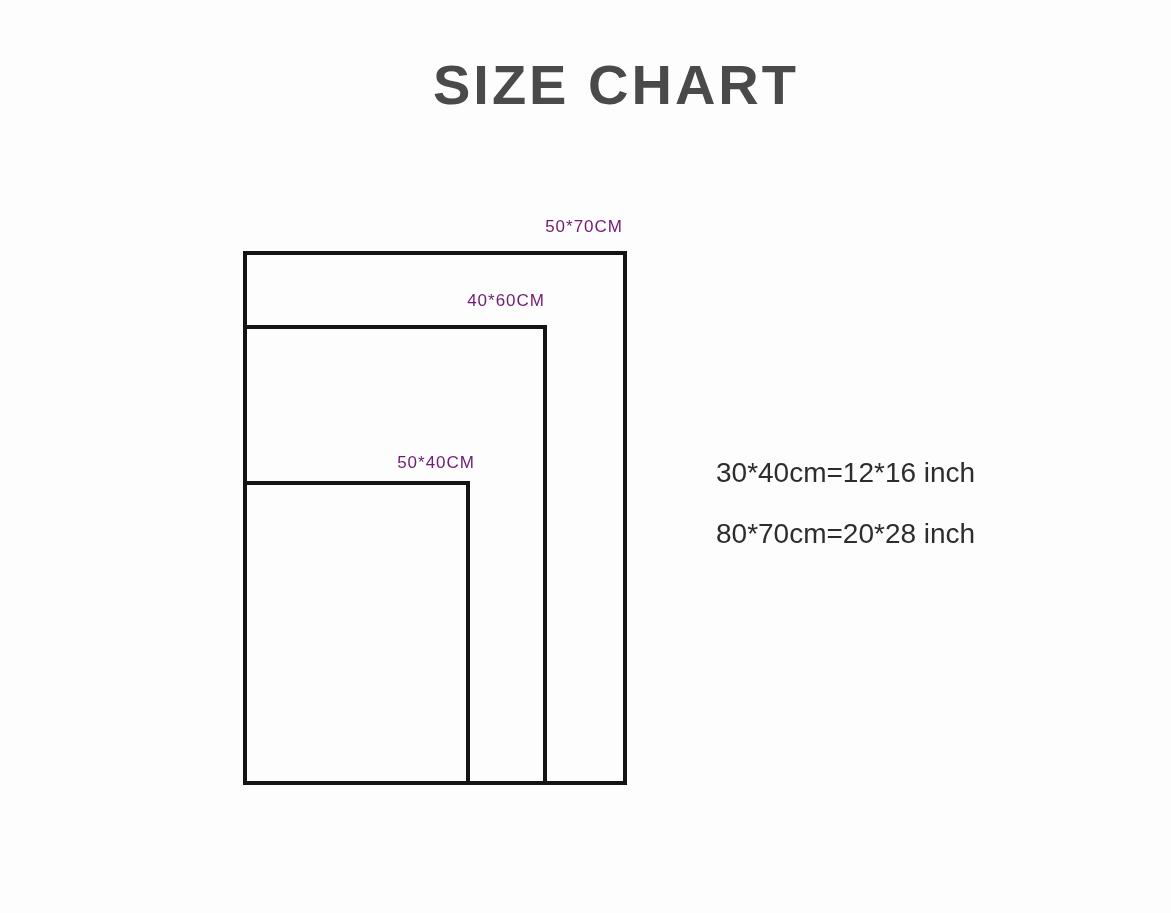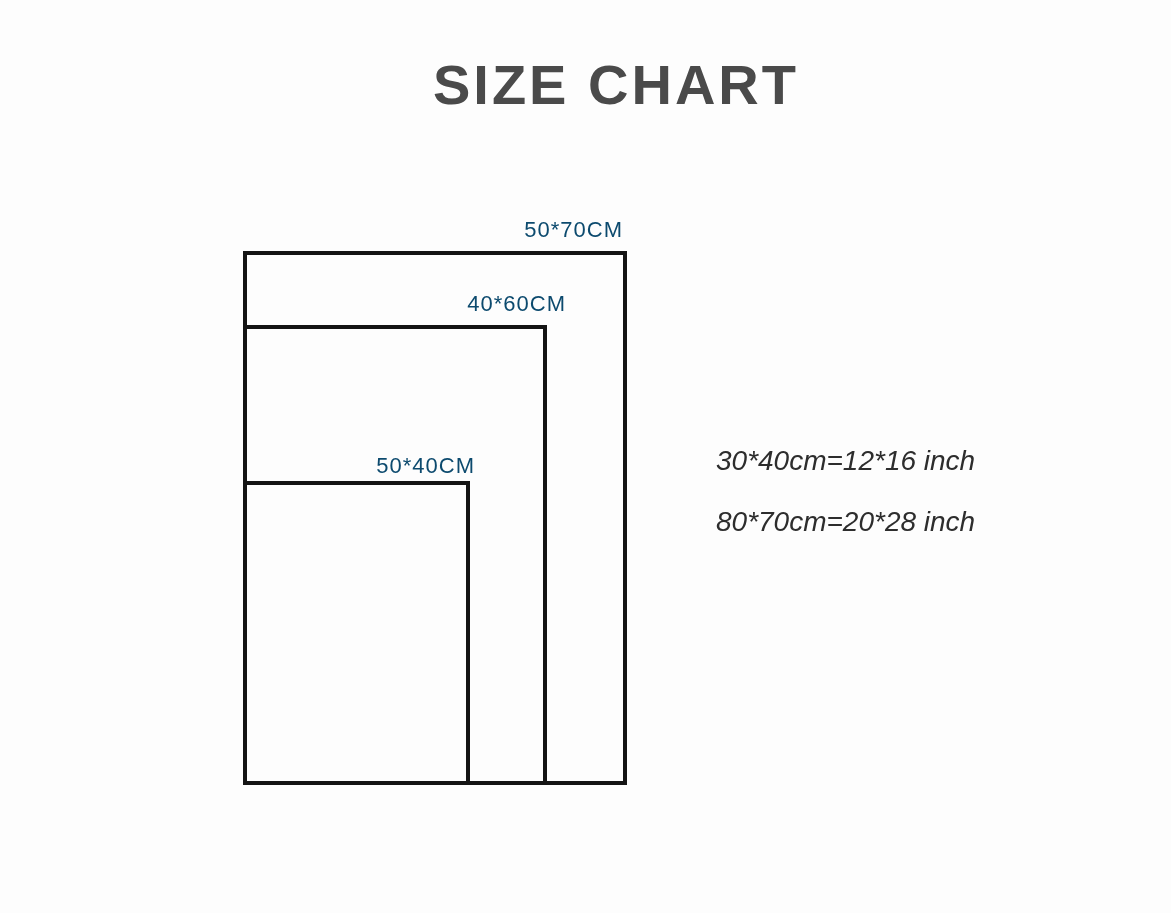--- a/index.html
+++ b/index.html
@@ -30,34 +30,33 @@
     position: absolute;
     border: 4px solid #141414;
     background: transparent;
   }
   .rect-outer  { left: 243px; top: 251px; width: 384px; height: 534px; }
   .rect-middle { left: 243px; top: 325px; width: 304px; height: 460px; }
   .rect-inner  { left: 243px; top: 481px; width: 227px; height: 304px; }
 
   .rect-label {
     position: absolute;
-    font-size: 22px;
-    color: #0c4a6e;
+    font-size: 17px;
+    color: #701a75;
     white-space: nowrap;
     letter-spacing: 1px;
   }
   .label-50x70 { right: 548px; top: 217px; }
-  .label-40x60 { right: 605px; top: 291px; }
+  .label-40x60 { right: 626px; top: 291px; }
   .label-30x40 { right: 696px; top: 453px; }
 
   .conversions {
     position: absolute;
     left: 716px;
-    top: 430px;
-    font-style: italic;
+    top: 442px;
   }
   .conversion-line {
     font-size: 28px;
     line-height: 61px;
     color: #2d2d2d;
     white-space: nowrap;
   }
 </style>
 </head>
 <body>

